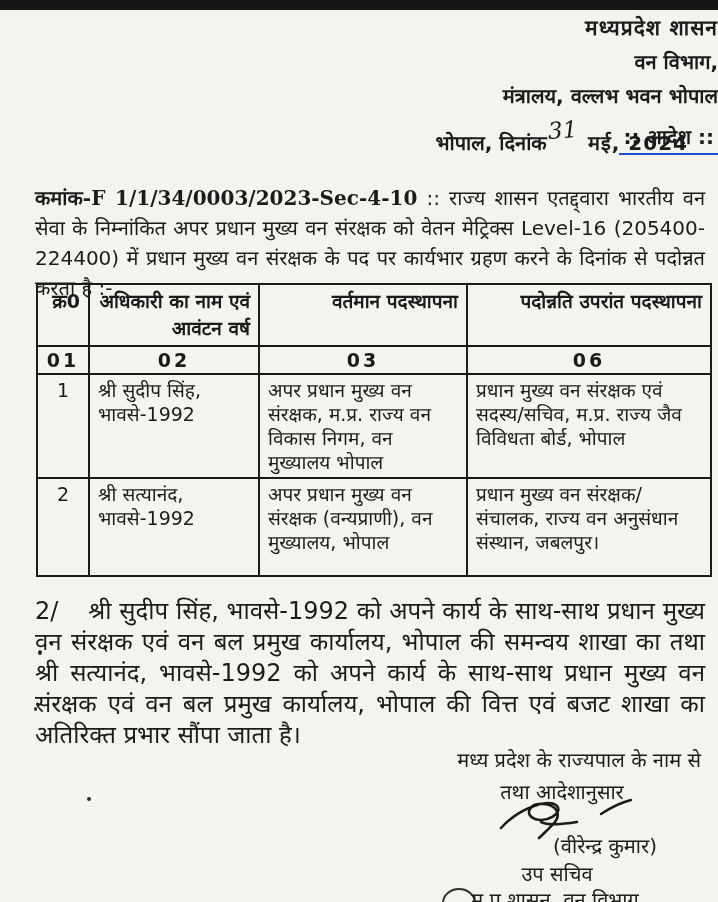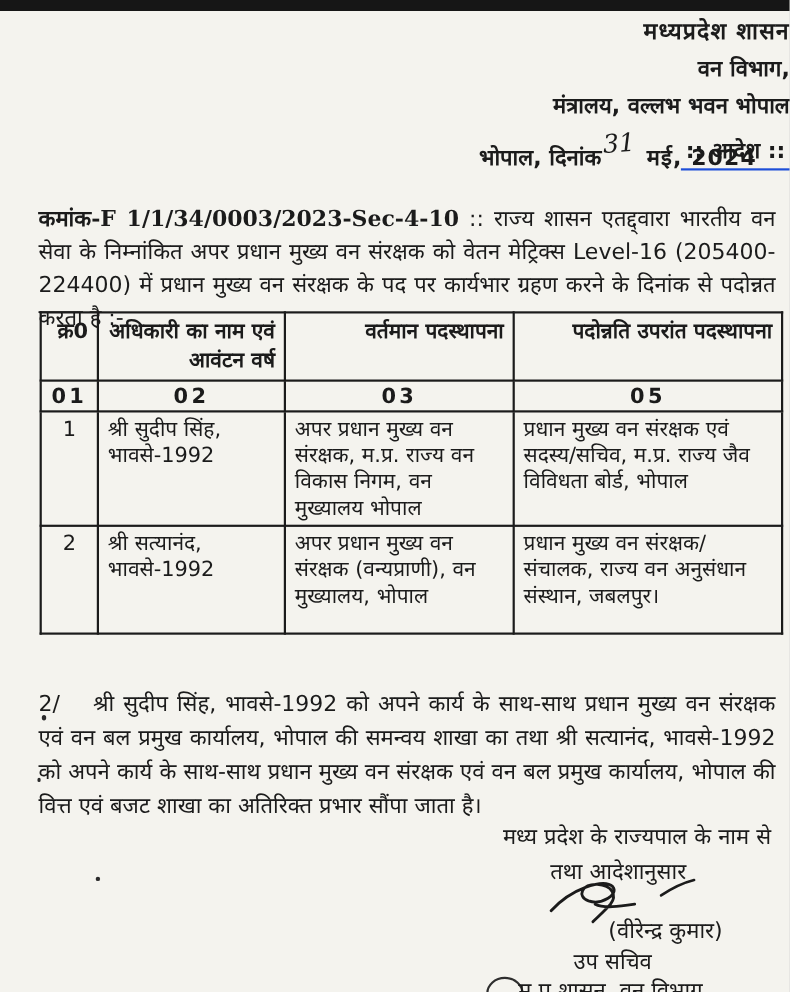--- a/index.html
+++ b/index.html
@@ -21,21 +21,21 @@
   .hand-day {
     display:inline-block; font-family:"DejaVu Serif","Liberation Serif",serif;
     font-style:italic; font-size:23px; transform:translateY(-12px) rotate(-4deg);
     margin:0 4px 0 1px; font-weight:normal;
   }
   .dl-suffix { letter-spacing:1px; }
 
   .para { position:absolute; left:35px; width:670px; text-align:justify; }
   .para1 { top:163px; font-size:20px; line-height:30px; }
   .para1 b { font-family:"DejaVu Serif","Liberation Serif",serif; font-size:20px; }
-  .para2 { top:604px; font-size:20px; line-height:31px; }
+  .para2 { top:572px; font-size:24px; line-height:31px; }
   .para-num { display:inline-block; margin-right:30px; }
 
   table.promo {
     position:absolute; top:283px; left:36px; width:674px;
     border-collapse:collapse; font-size:19px; table-layout:fixed;
   }
   table.promo th, table.promo td { border:2px solid #1b1b1b; padding:3px 8px; vertical-align:top; }
   table.promo th { font-weight:bold; text-align:right; line-height:27px; height:52px; }
   tr.numrow td { text-align:center; font-weight:bold; letter-spacing:3px; height:22px; line-height:22px; padding:2px; }
   tr.datarow td { height:90px; line-height:24px; text-align:left; }
@@ -90,21 +90,21 @@
       <tr>
         <th>क्र0</th>
         <th>अधिकारी का नाम एवं आवंटन वर्ष</th>
         <th>वर्तमान पदस्थापना</th>
         <th>पदोन्नति उपरांत पदस्थापना</th>
       </tr>
       <tr class="numrow">
         <td>01</td>
         <td>02</td>
         <td>03</td>
-        <td>05</td>
+        <td>06</td>
       </tr>
     </thead>
     <tbody>
       <tr class="datarow">
         <td class="sno">1</td>
         <td>श्री सुदीप सिंह, भावसे-1992</td>
         <td>अपर प्रधान मुख्य वन संरक्षक, म.प्र. राज्य वन विकास निगम, वन मुख्यालय भोपाल</td>
         <td>प्रधान मुख्य वन संरक्षक एवं सदस्य/सचिव, म.प्र. राज्य जैव विविधता बोर्ड, भोपाल</td>
       </tr>
       <tr class="datarow">

